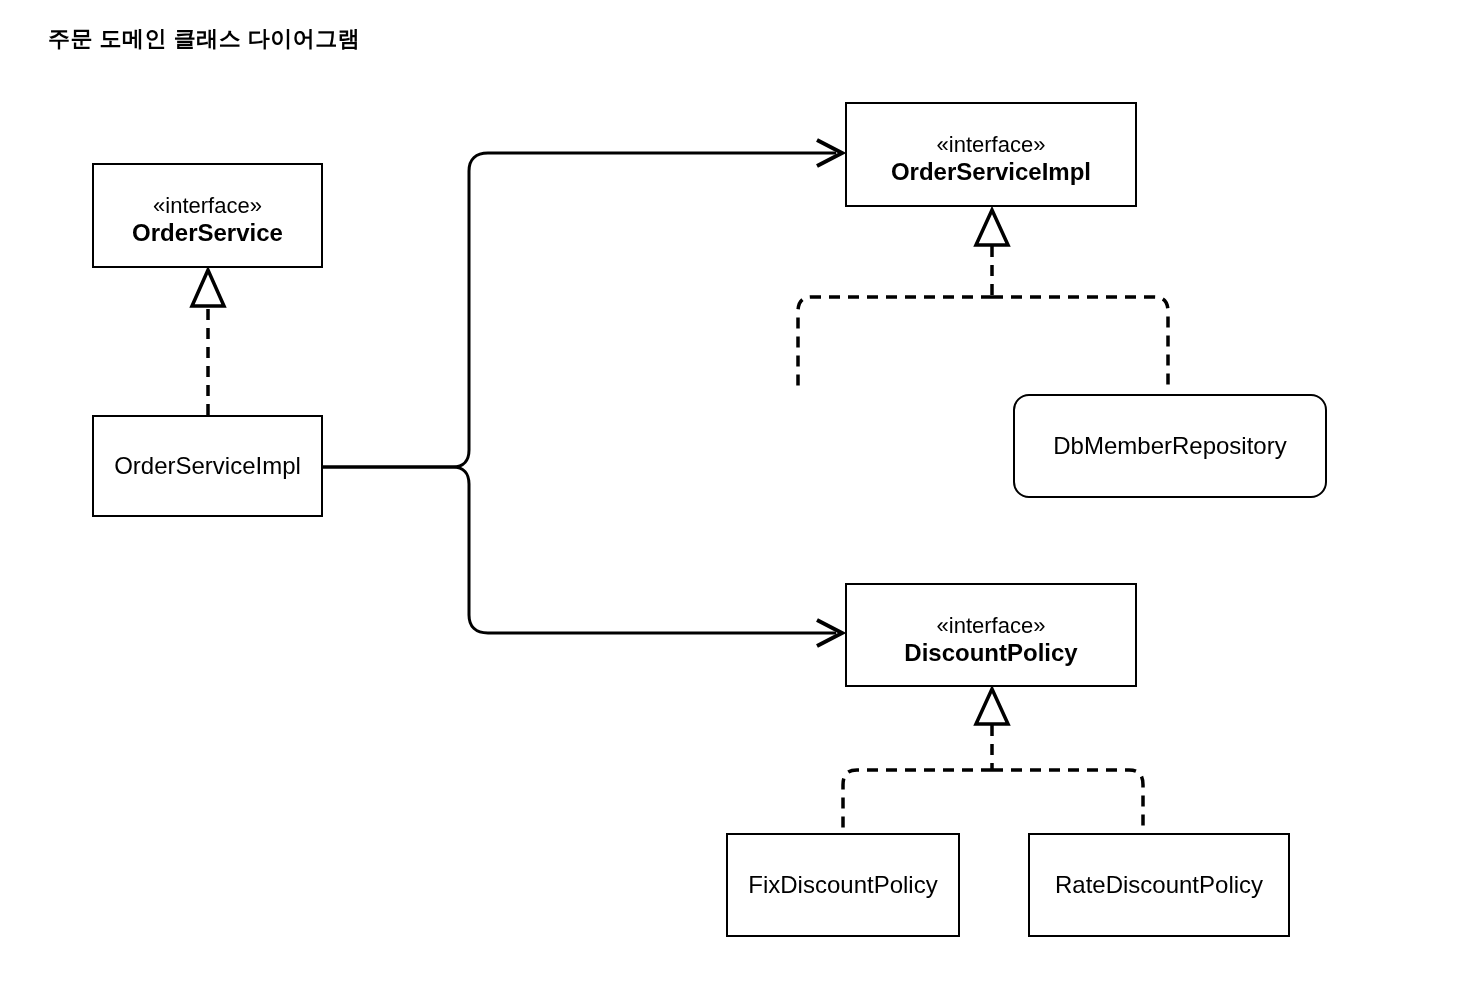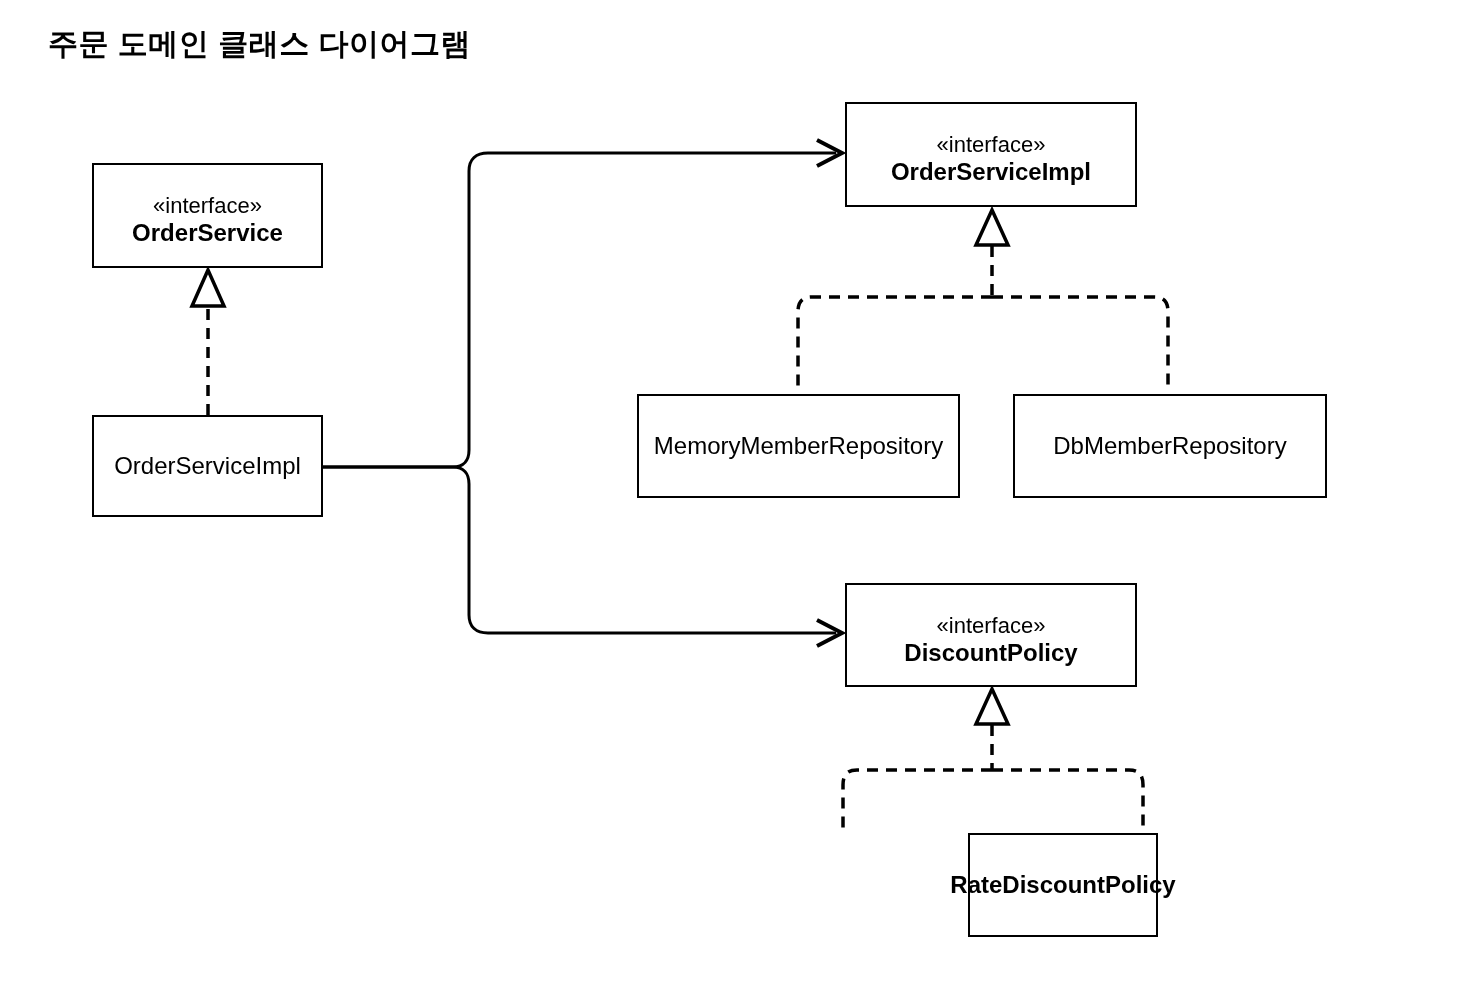--- a/index.html
+++ b/index.html
@@ -13,21 +13,21 @@
     position: relative;
     width: 1476px;
     height: 1008px;
     background: #ffffff;
     overflow: hidden;
   }
   .page-title {
     position: absolute;
     left: 48px;
     top: 24px;
-    font-size: 30px;
+    font-size: 22px;
     font-weight: bold;
     letter-spacing: 0.5px;
     white-space: nowrap;
   }
   .connector-layer {
     position: absolute;
     left: 0;
     top: 0;
     width: 1476px;
     height: 1008px;
@@ -55,24 +55,24 @@
     line-height: 28px;
   }
   .uml-box .class-name.bold {
     font-weight: bold;
   }
   
   .n-order-service            { left:  92px; top: 163px; width: 231px; height: 105px; }
   .n-order-service-impl       { left:  92px; top: 415px; width: 231px; height: 102px; justify-content: center; }
   .n-member-repository        { left: 845px; top: 102px; width: 292px; height: 105px; }
   .n-memory-member-repository { left: 637px; top: 394px; width: 323px; height: 104px; }
-  .n-db-member-repository     { left:1013px; top: 394px; width: 314px; height: 104px; }
+  .n-db-member-repository     { left:1013px; top: 394px; width: 314px; height: 104px; border-radius: 16px; }
   .n-discount-policy          { left: 845px; top: 583px; width: 292px; height: 104px; }
   .n-fix-discount-policy      { left: 726px; top: 833px; width: 234px; height: 104px; }
-  .n-rate-discount-policy     { left:968px; top: 833px; width: 190px; height: 104px; font-weight: bold; }
+  .n-rate-discount-policy     { left:1028px; top: 833px; width: 262px; height: 104px; }
 </style>
 </head>
 <body>
 
 <div class="canvas">
 
   <div class="page-title">주문 도메인 클래스 다이어그램</div>
 
   <svg class="connector-layer" viewBox="0 0 1476 1008" xmlns="http://www.w3.org/2000/svg">
 
@@ -113,31 +113,31 @@
 
   <div class="uml-box n-order-service-impl">
     <div class="class-name">OrderServiceImpl</div>
   </div>
 
   <div class="uml-box n-member-repository">
     <div class="stereotype">«interface»</div>
     <div class="class-name bold">OrderServiceImpl</div>
   </div>
 
-  <div class="uml-box n-memory-member-repository">
-    <div class="class-name">MemoryMemberRepository</div>
-  </div>
 
   <div class="uml-box n-db-member-repository">
     <div class="class-name">DbMemberRepository</div>
   </div>
 
   <div class="uml-box n-discount-policy">
     <div class="stereotype">«interface»</div>
     <div class="class-name bold">DiscountPolicy</div>
   </div>
 
+  <div class="uml-box n-fix-discount-policy">
+    <div class="class-name">FixDiscountPolicy</div>
+  </div>
 
   <div class="uml-box n-rate-discount-policy">
     <div class="class-name">RateDiscountPolicy</div>
   </div>
 
 </div>
 
 </body></html>

